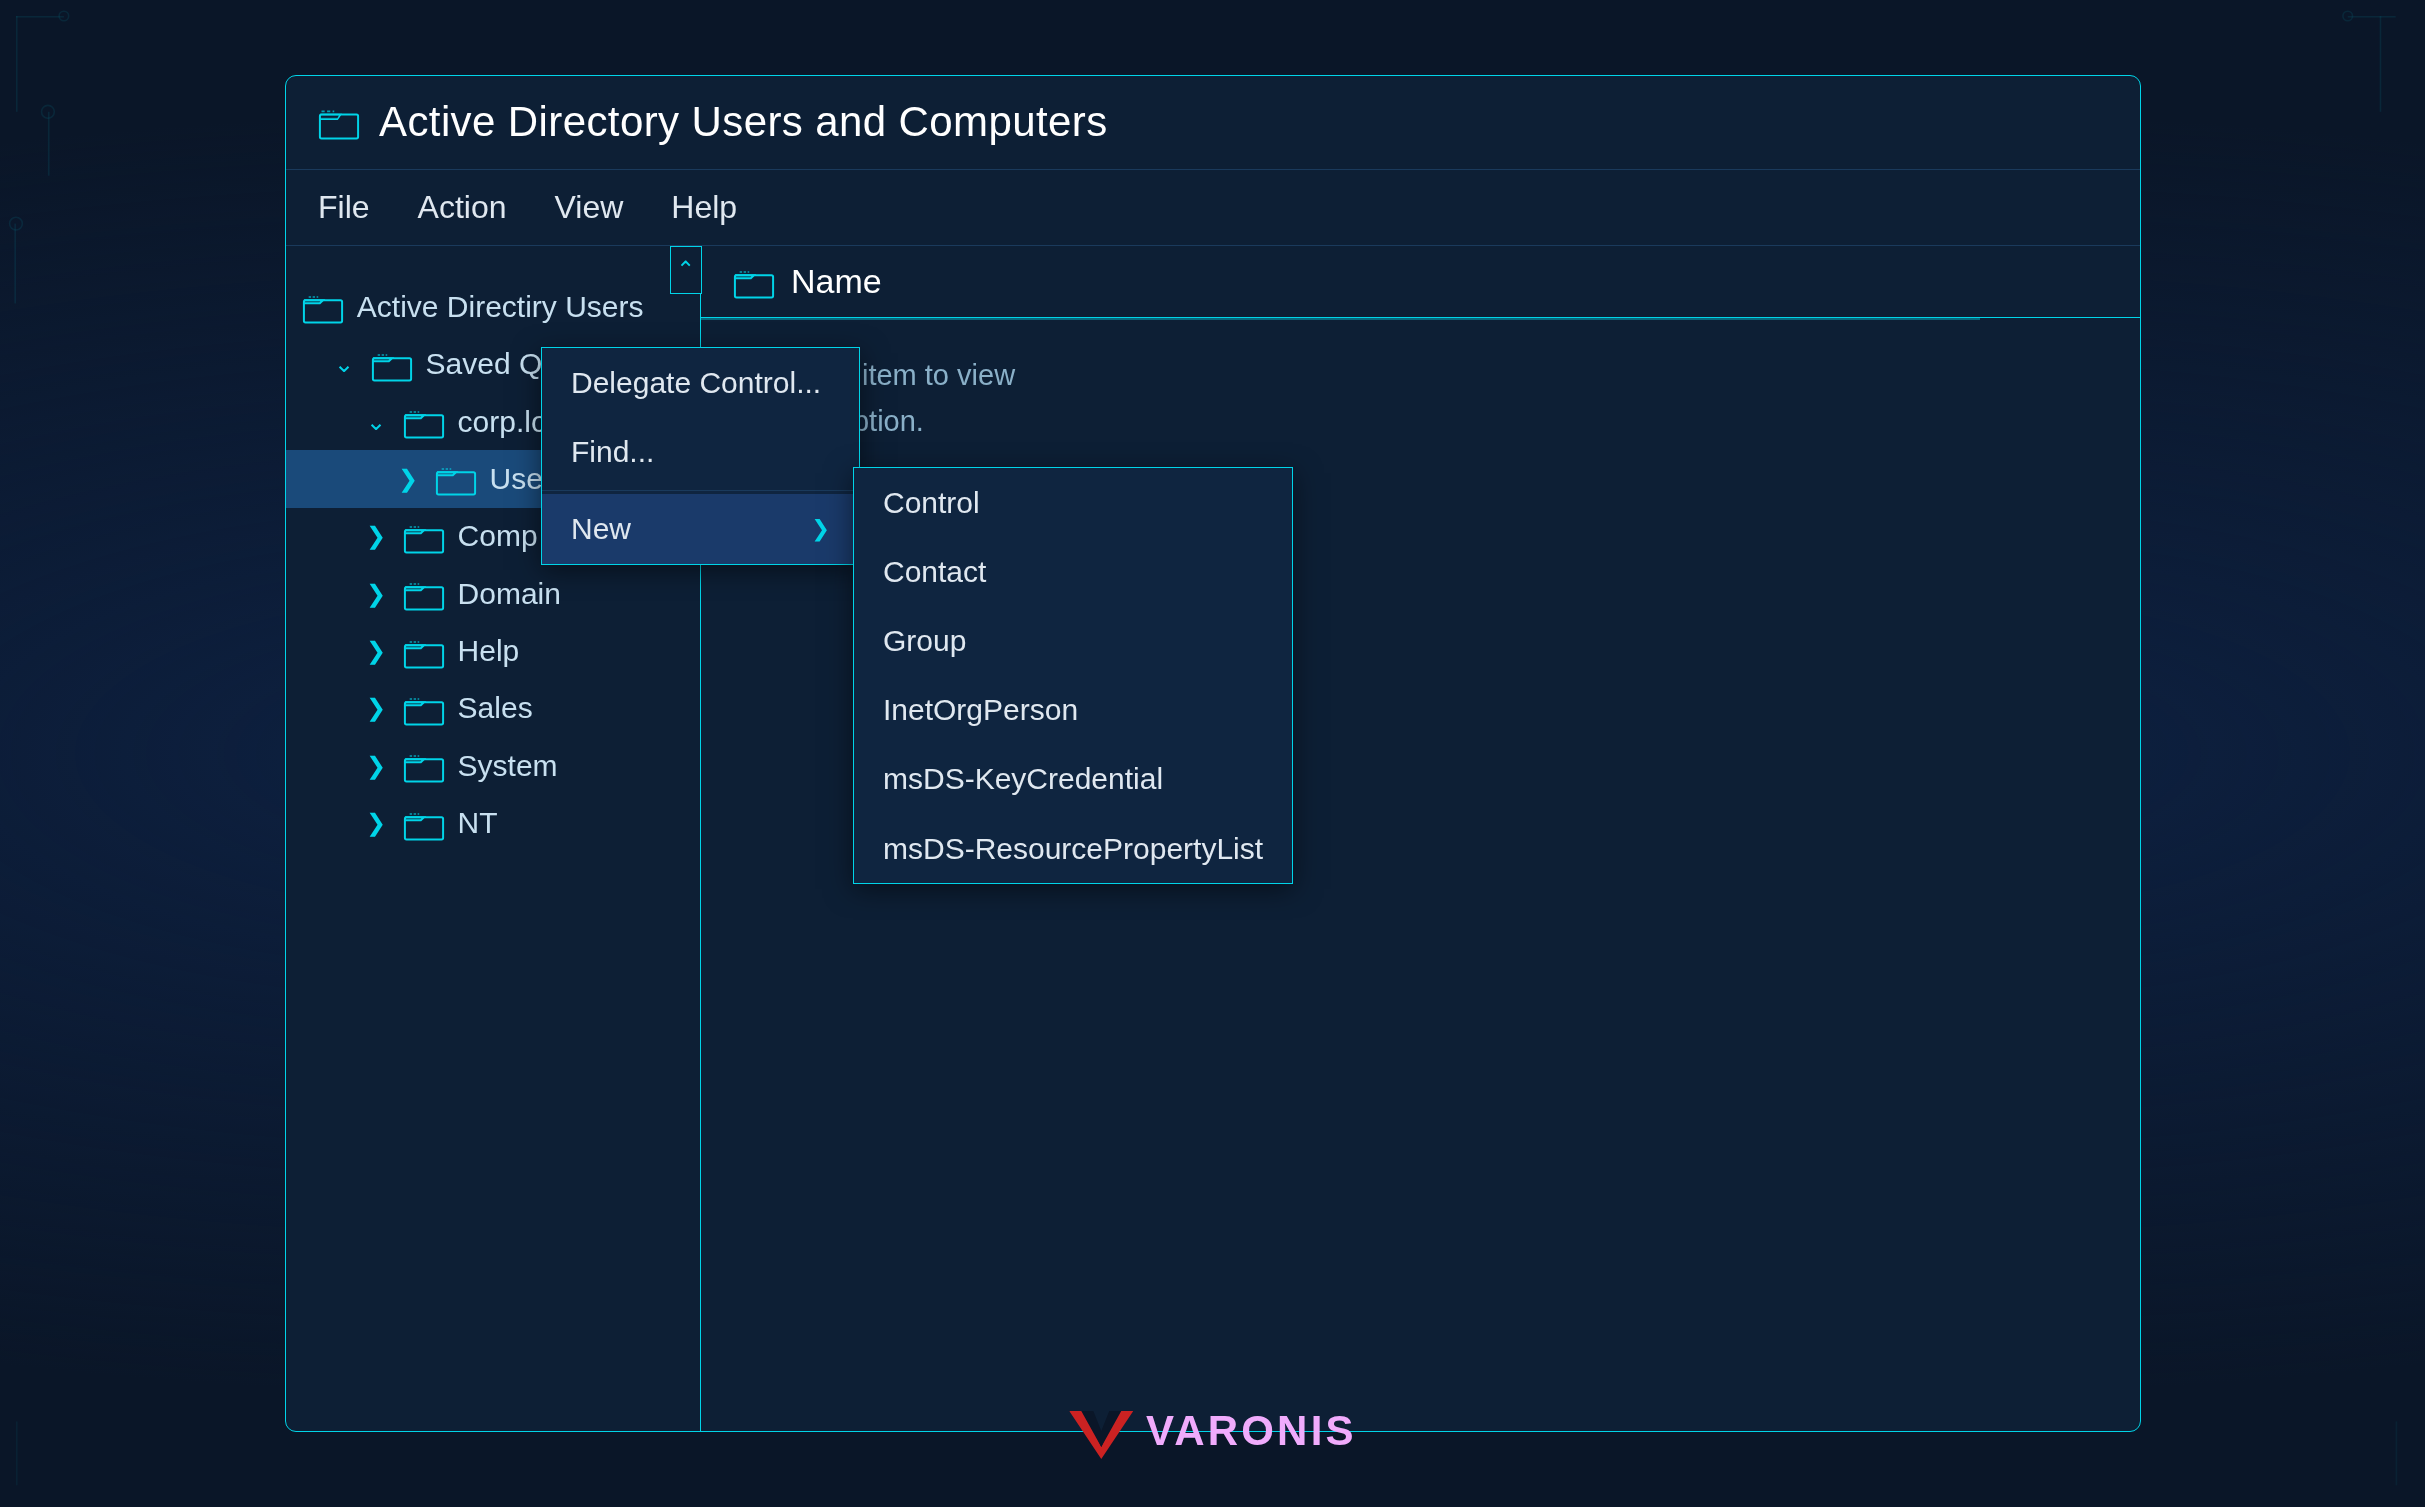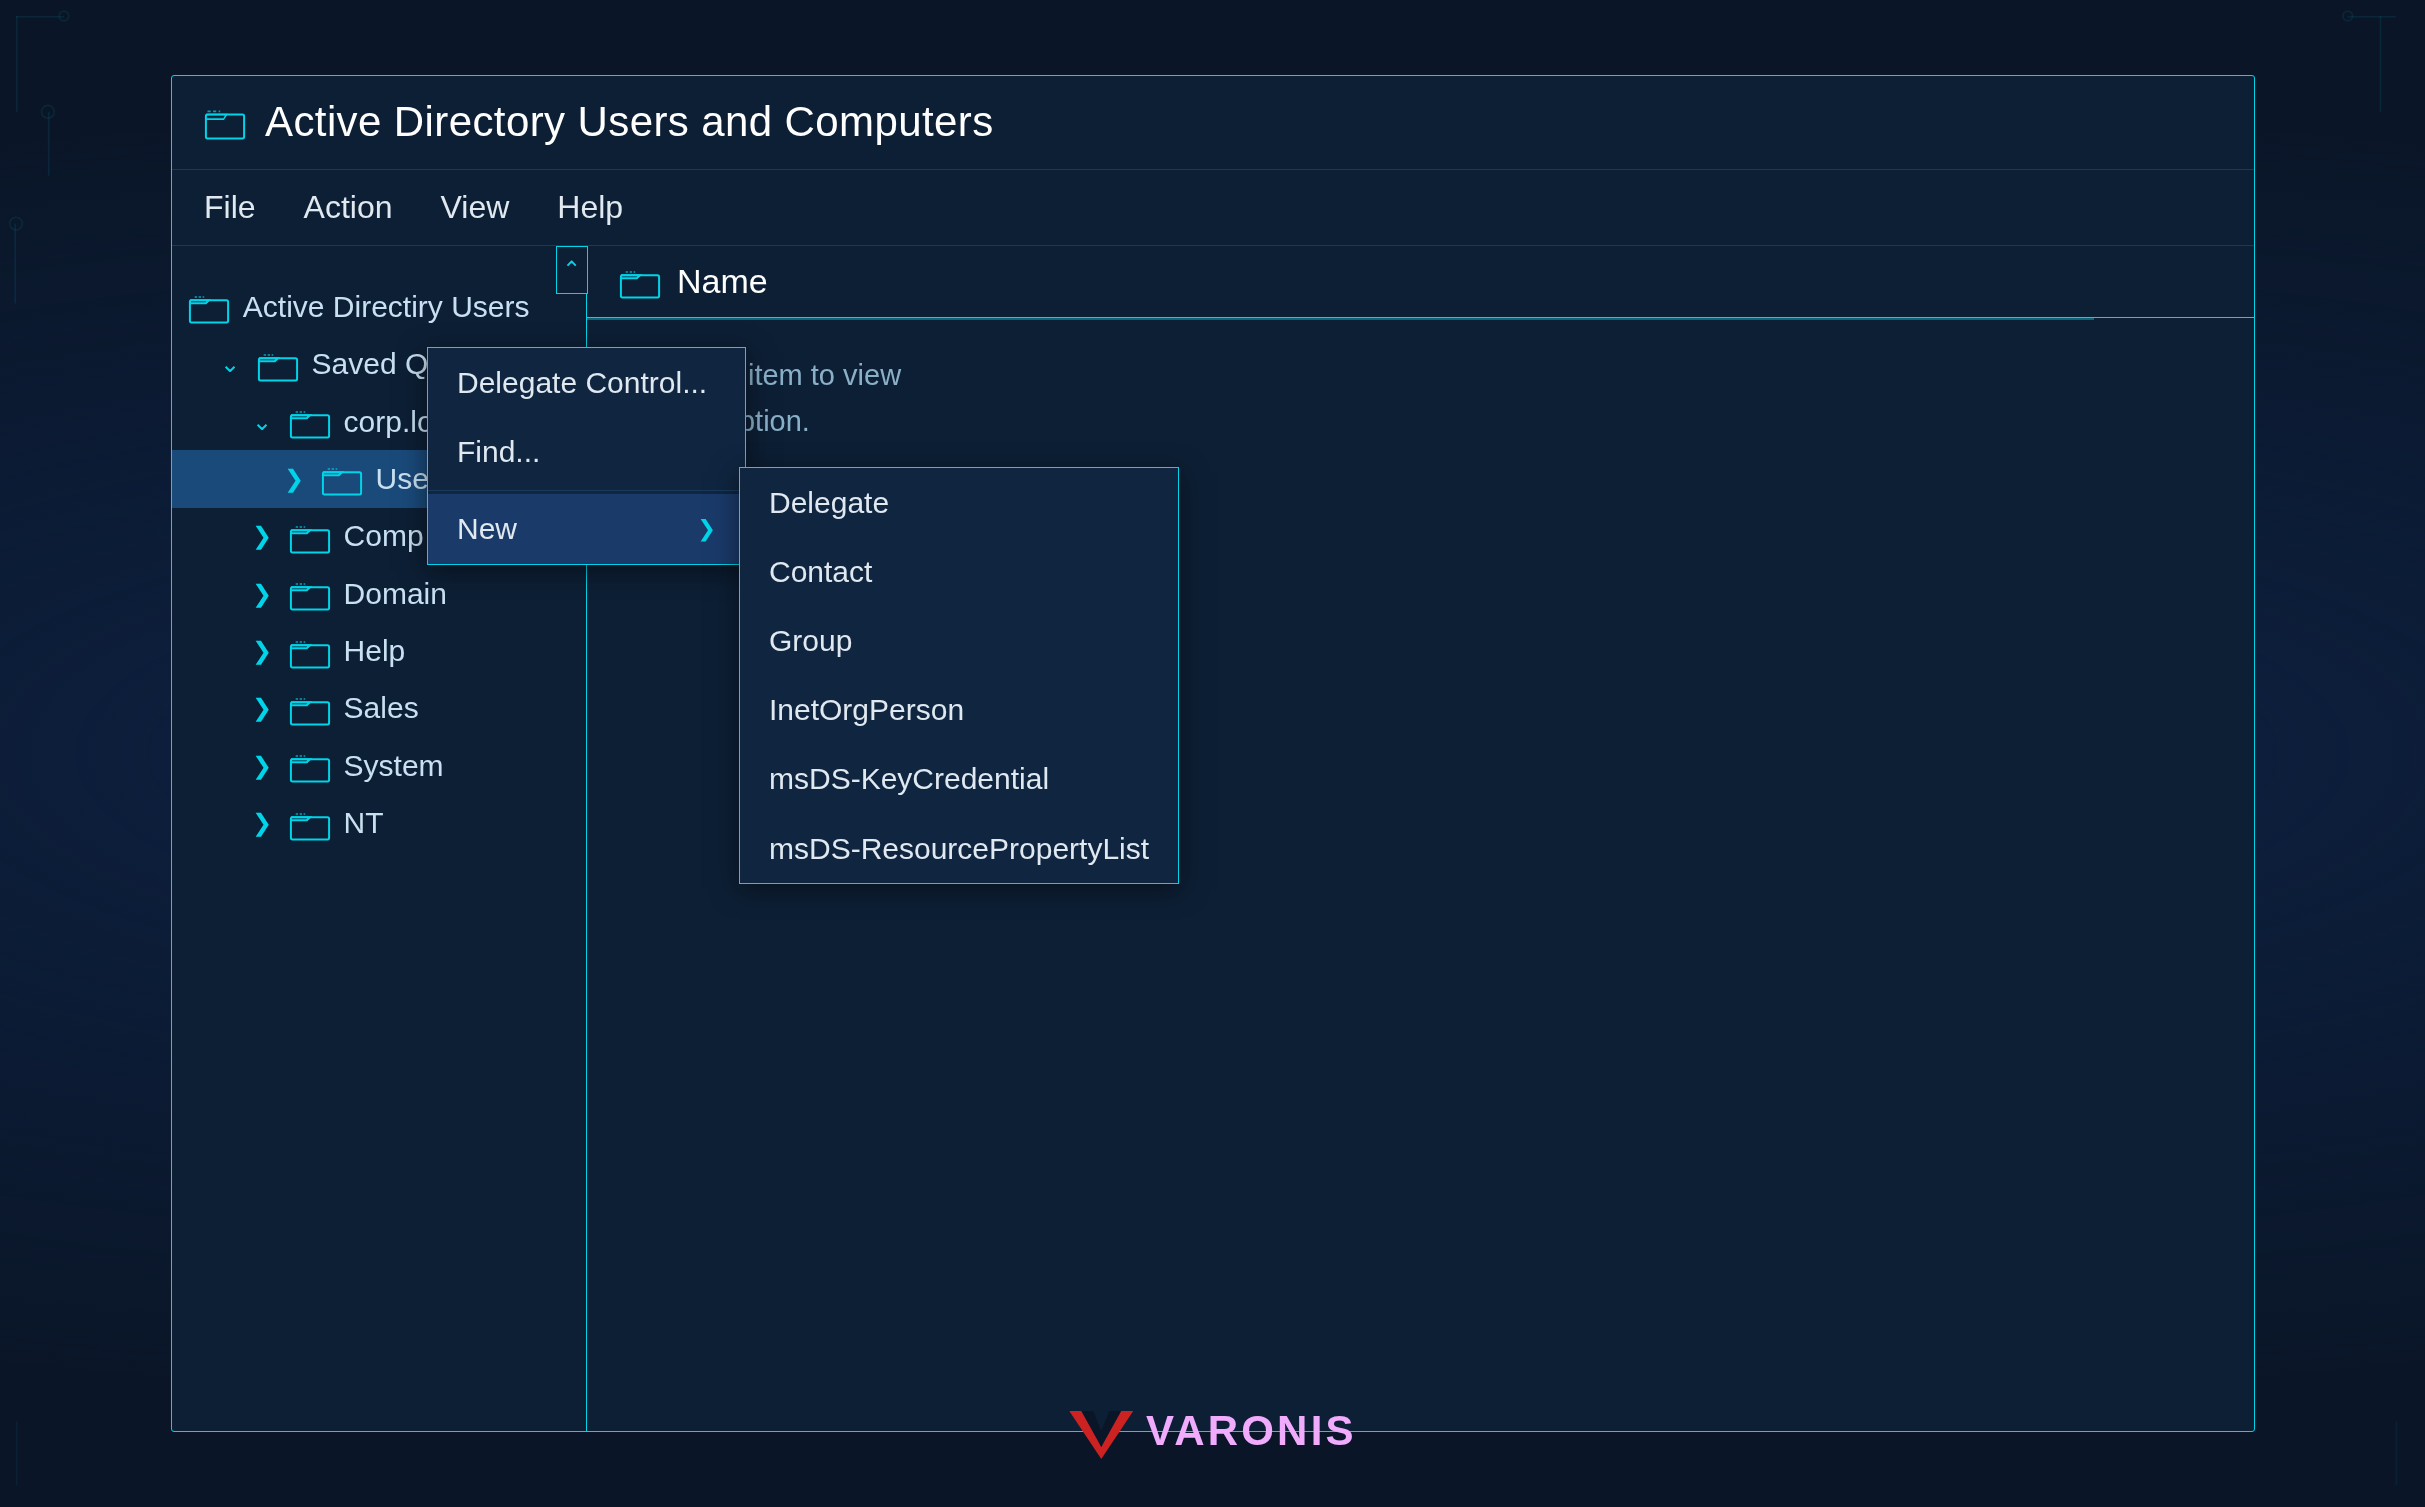--- a/index.html
+++ b/index.html
@@ -23,22 +23,22 @@
     .bg-decoration {
       position: absolute;
       top: 0; left: 0; right: 0; bottom: 0;
       pointer-events: none;
       opacity: 0.3;
     }
 
     .main-window {
       background: #0d1f35;
       border: 1.6px solid #00d4e8;
-      border-radius: 3px;
-      width: 2084px;
+      border-radius: 11px;
+      width: 1856px;
       height: 1357px;
       display: flex;
       flex-direction: column;
       position: relative;
     }
 
     
     .title-bar {
       display: flex;
       align-items: center;
@@ -418,21 +418,21 @@
     </div>
     <div class="menu-separator"></div>
     <div class="context-menu-item active has-submenu">
       <span>New</span>
       <span style="color: #00d4e8; font-size: 22.4px;">❯</span>
     </div>
   </div>
 
   <div class="context-menu-2">
     <div class="context-menu-item">
-      <span>Delegate</span>
+      <span>Control</span>
     </div>
     <div class="context-menu-item">
       <span>Contact</span>
     </div>
     <div class="context-menu-item">
       <span>Group</span>
     </div>
     <div class="context-menu-item">
       <span>InetOrgPerson</span>
     </div>

